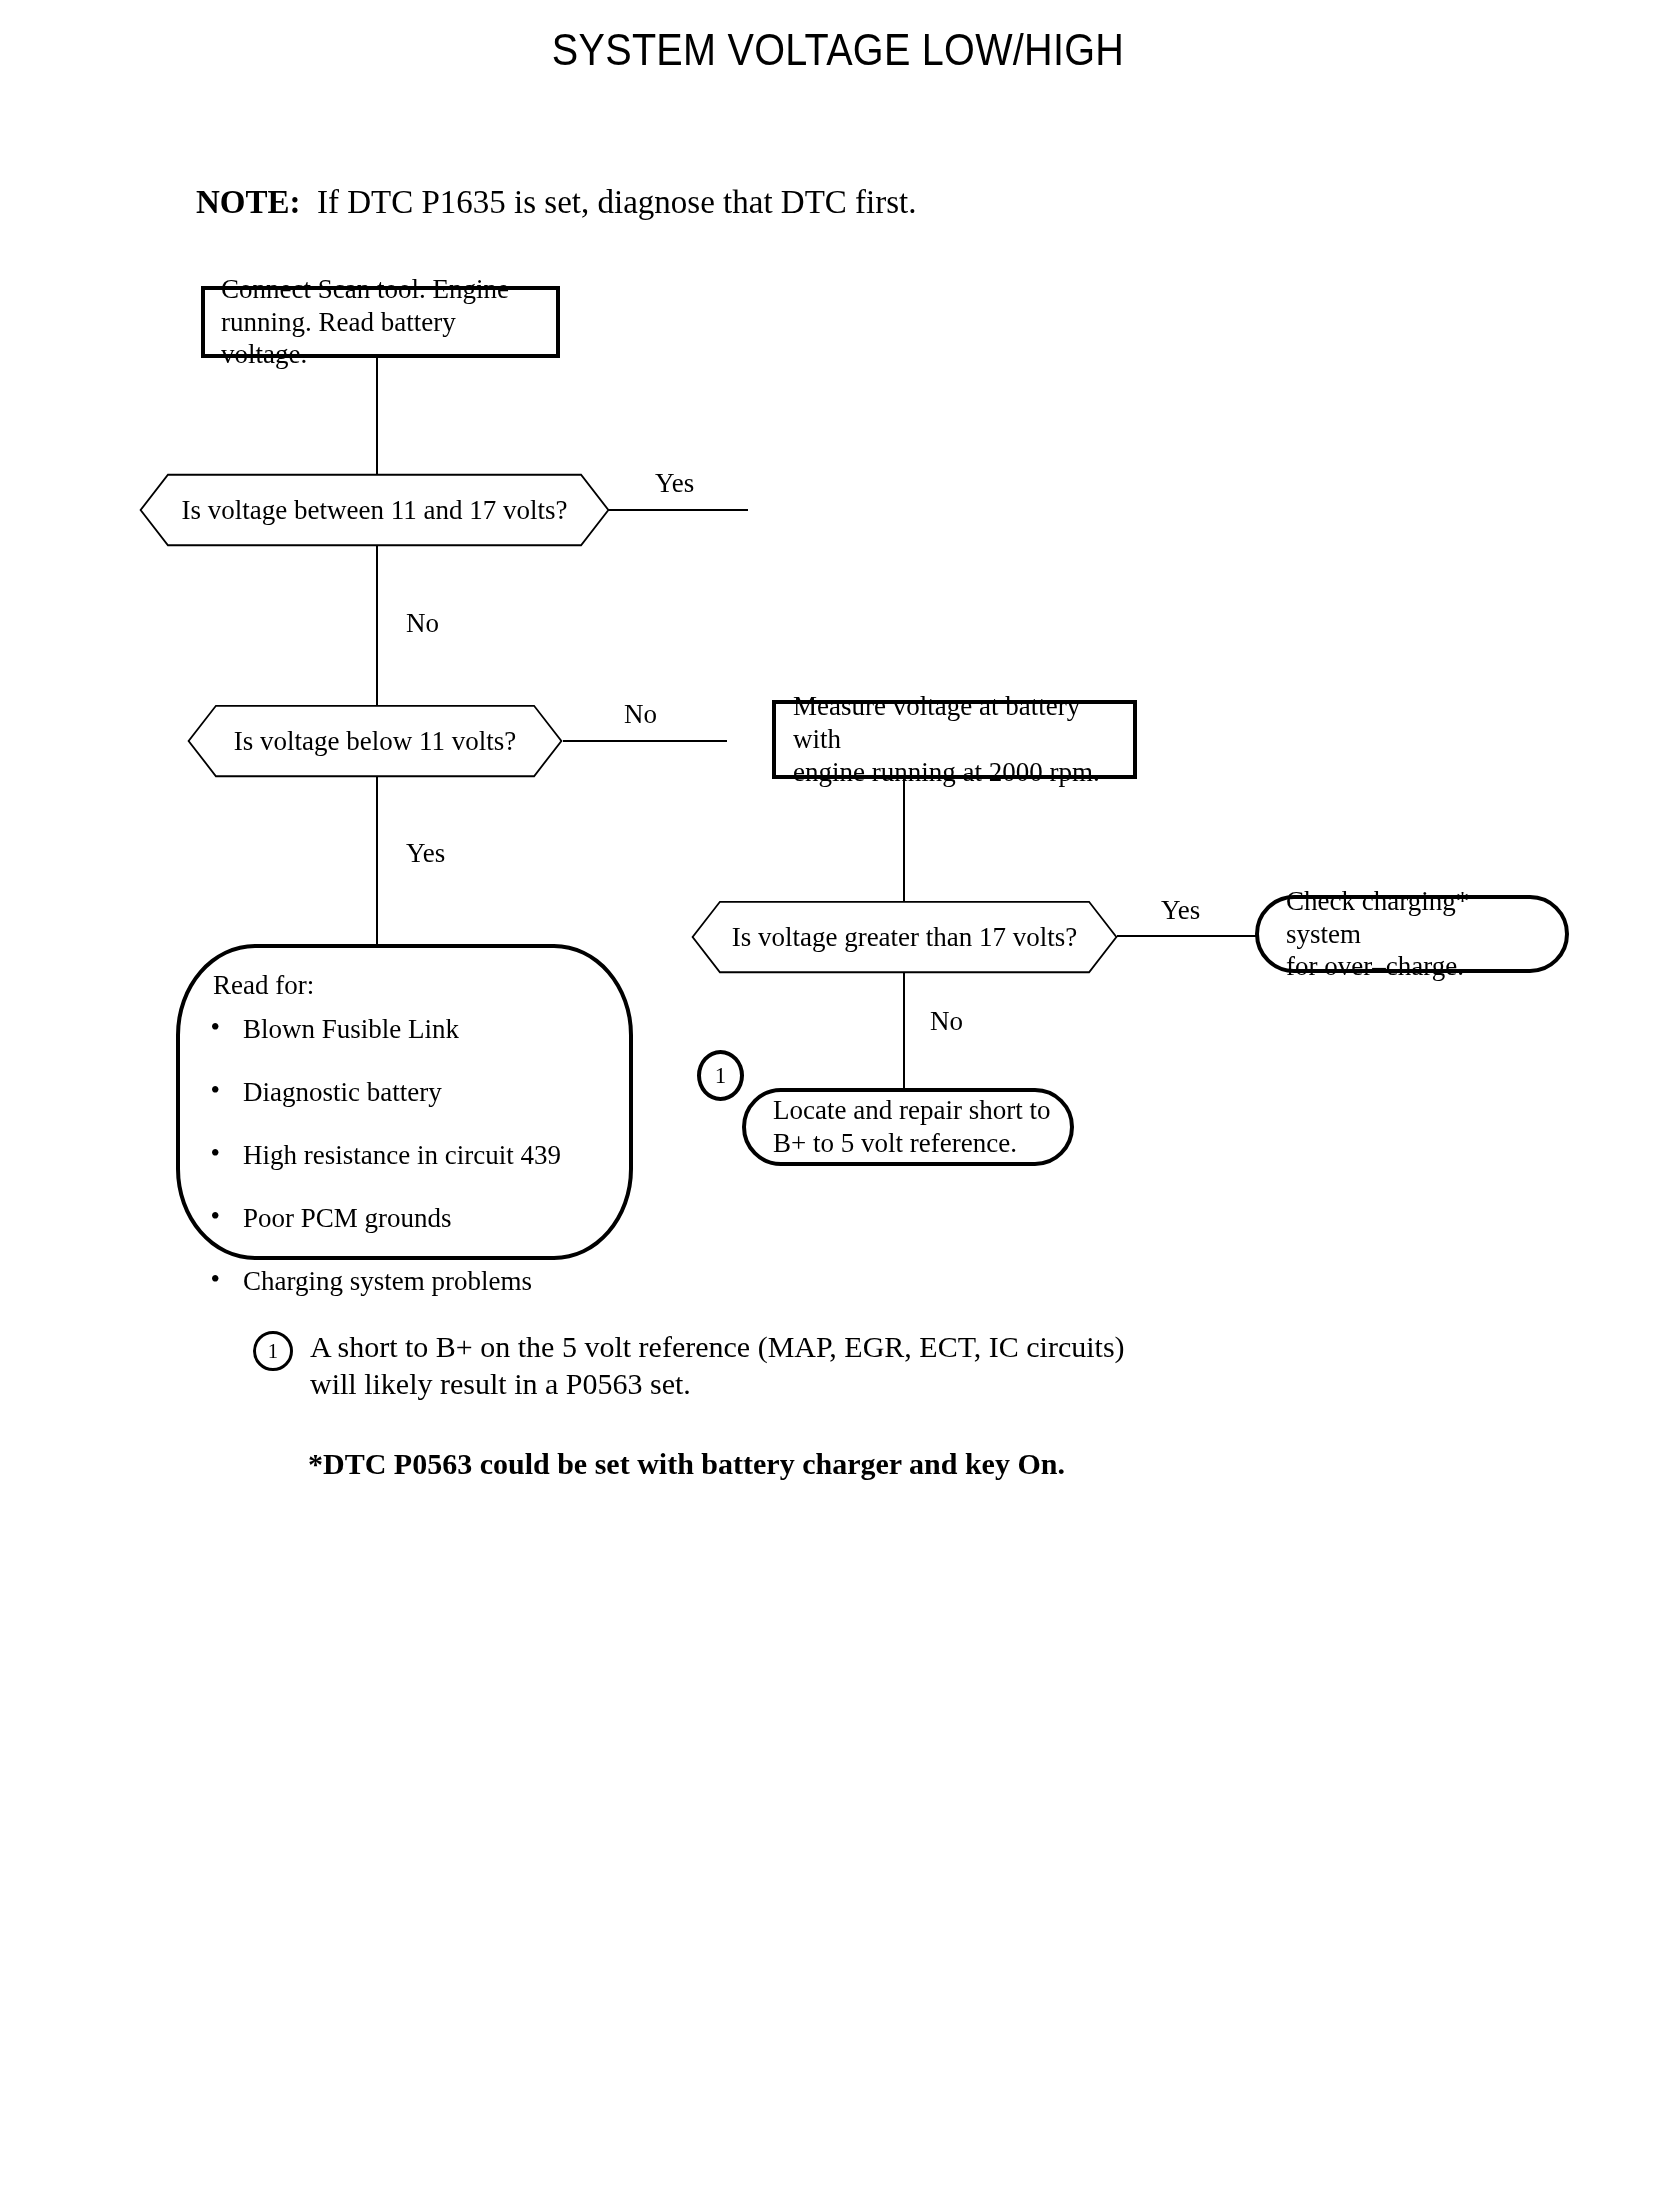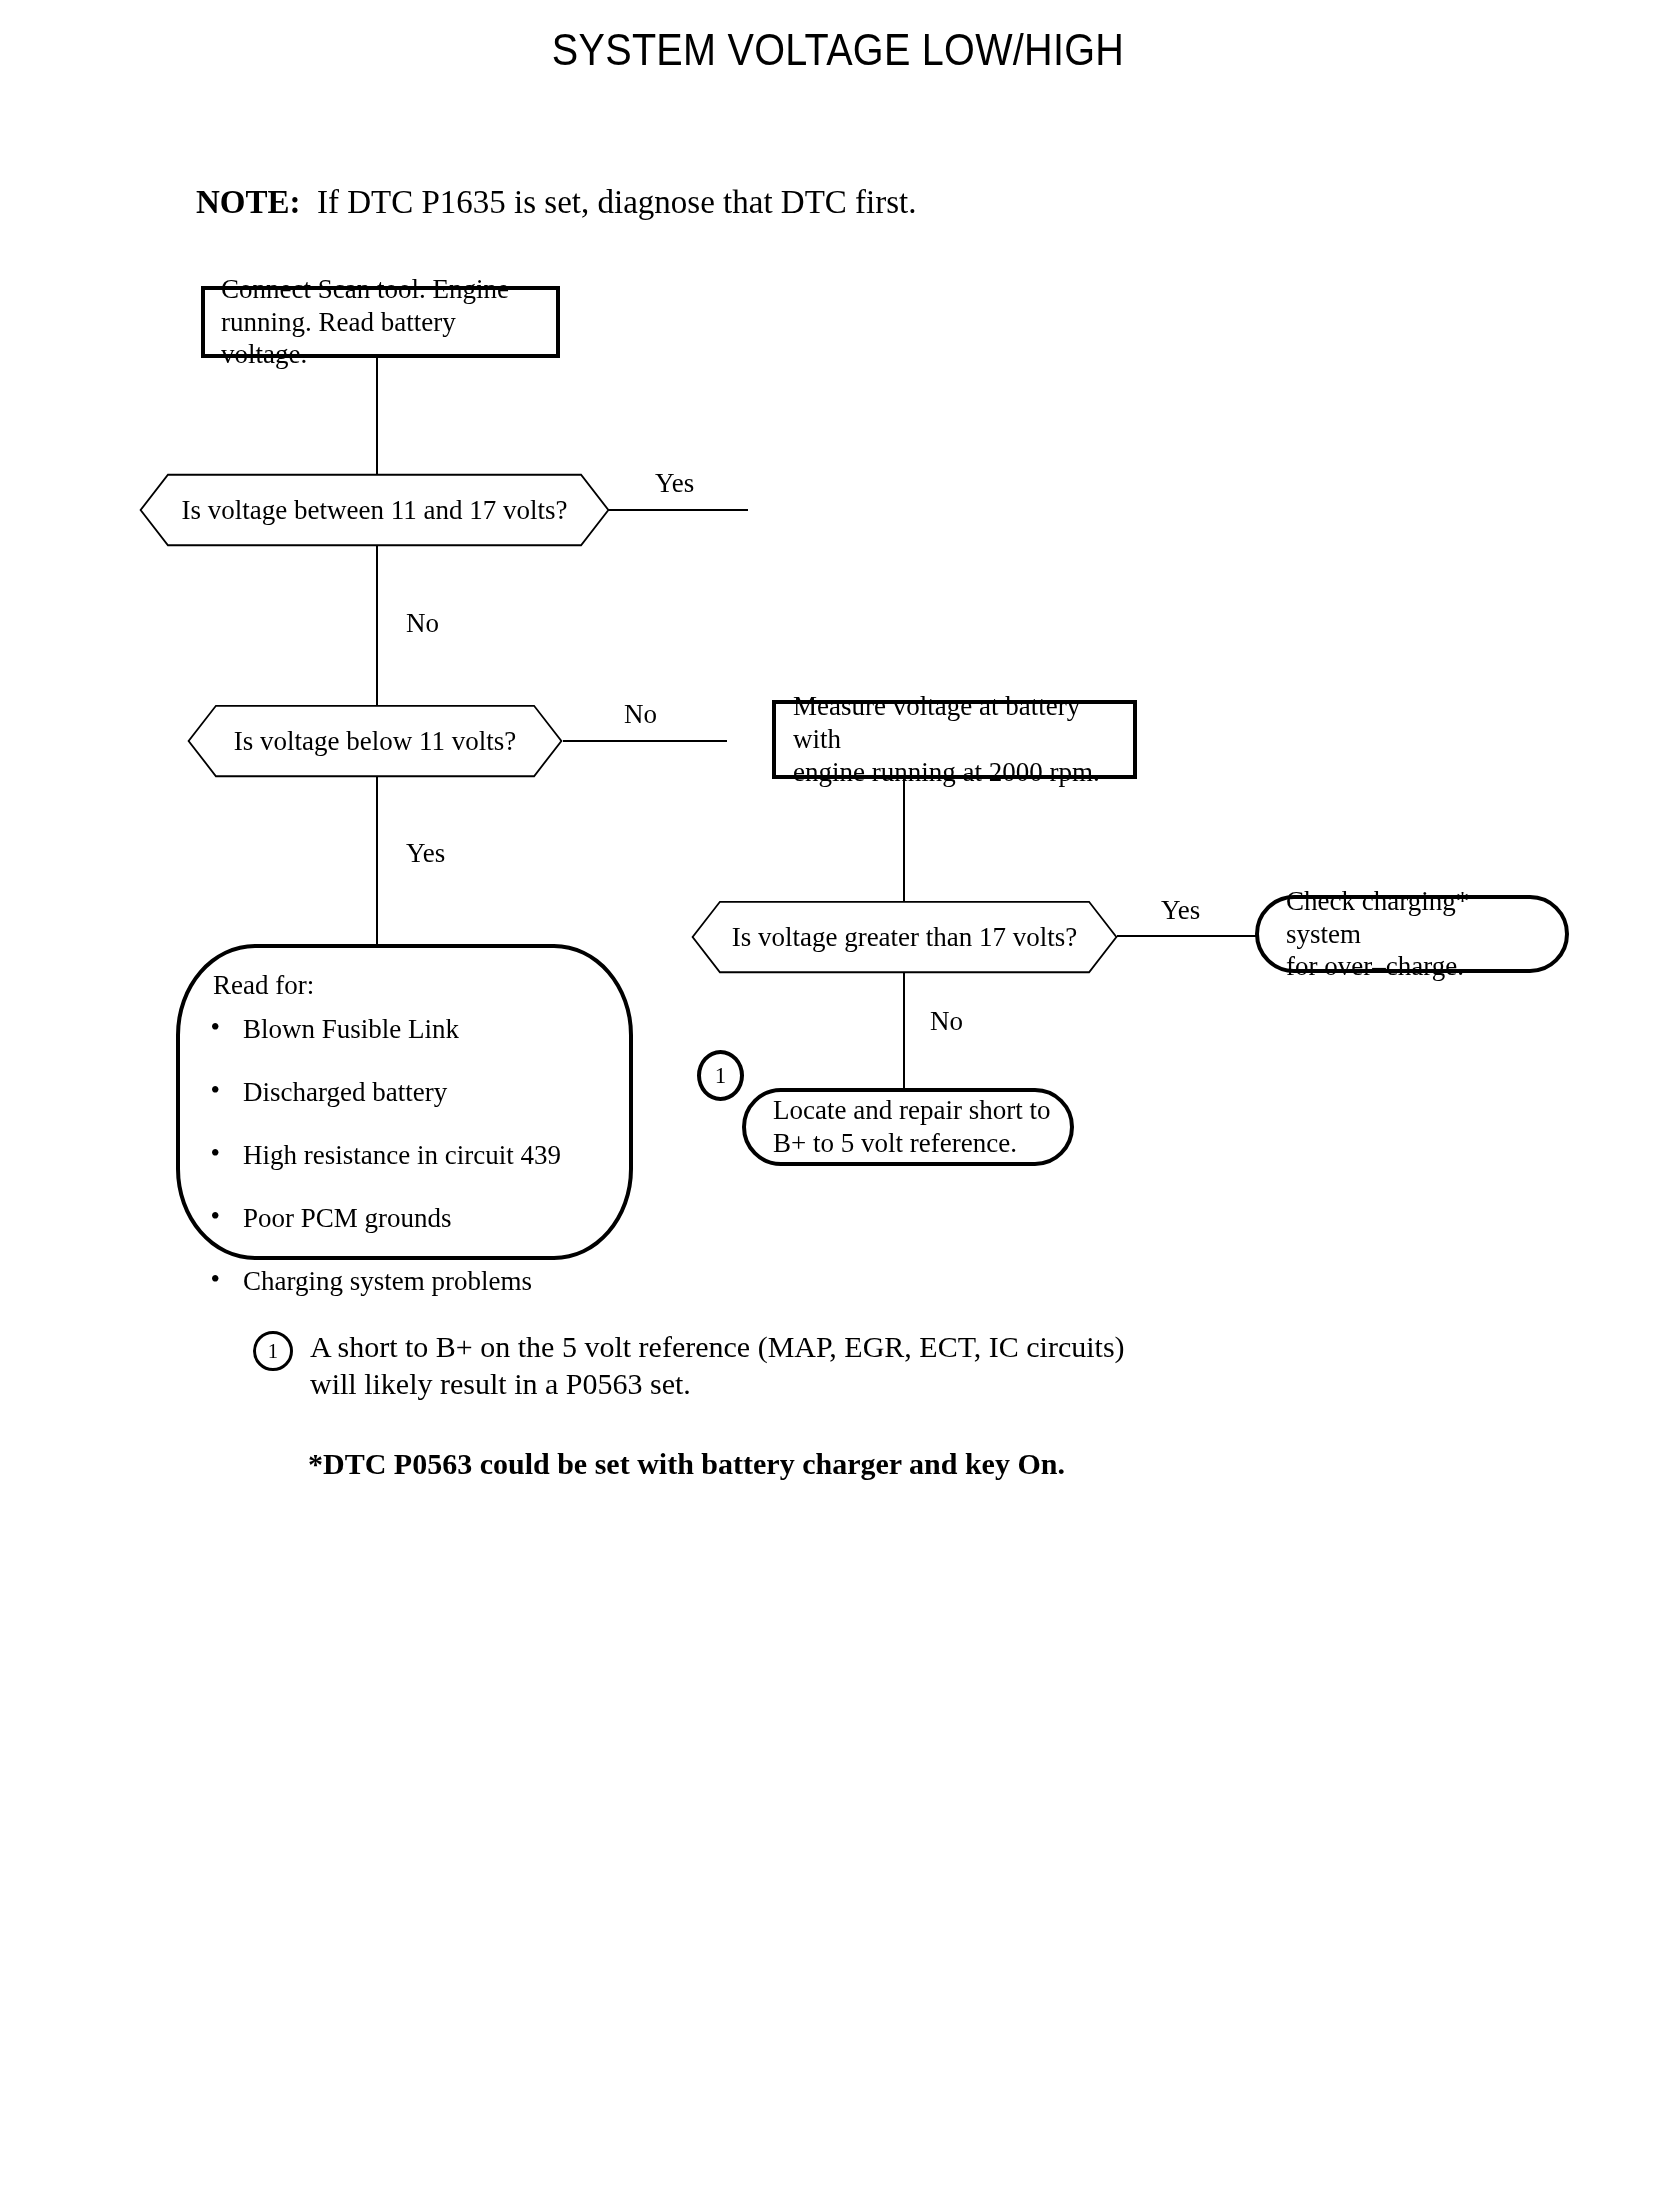--- a/index.html
+++ b/index.html
@@ -286,21 +286,21 @@
       <div>B+ to 5 volt reference.</div>
     </div>
   </div>
 
   <div class="circle-ref" style="left:697px; top:1050px; width:47px; height:51px;">1</div>
 
   <div class="checklist-box" style="left:176px; top:944px; width:457px; height:316px;">
     <div class="head">Read for:</div>
     <ul>
       <li>Blown Fusible Link</li>
-      <li>Discharged battery</li>
+      <li>Diagnostic battery</li>
       <li>High resistance in circuit 439</li>
       <li>Poor PCM grounds</li>
       <li>Charging system problems</li>
     </ul>
   </div>
 
   <div class="footnote-marker">1</div>
   <div class="footnote">
     <div>A short to B+ on the 5 volt reference (MAP, EGR, ECT, IC circuits)</div>
     <div>will likely result in a P0563 set.</div>

